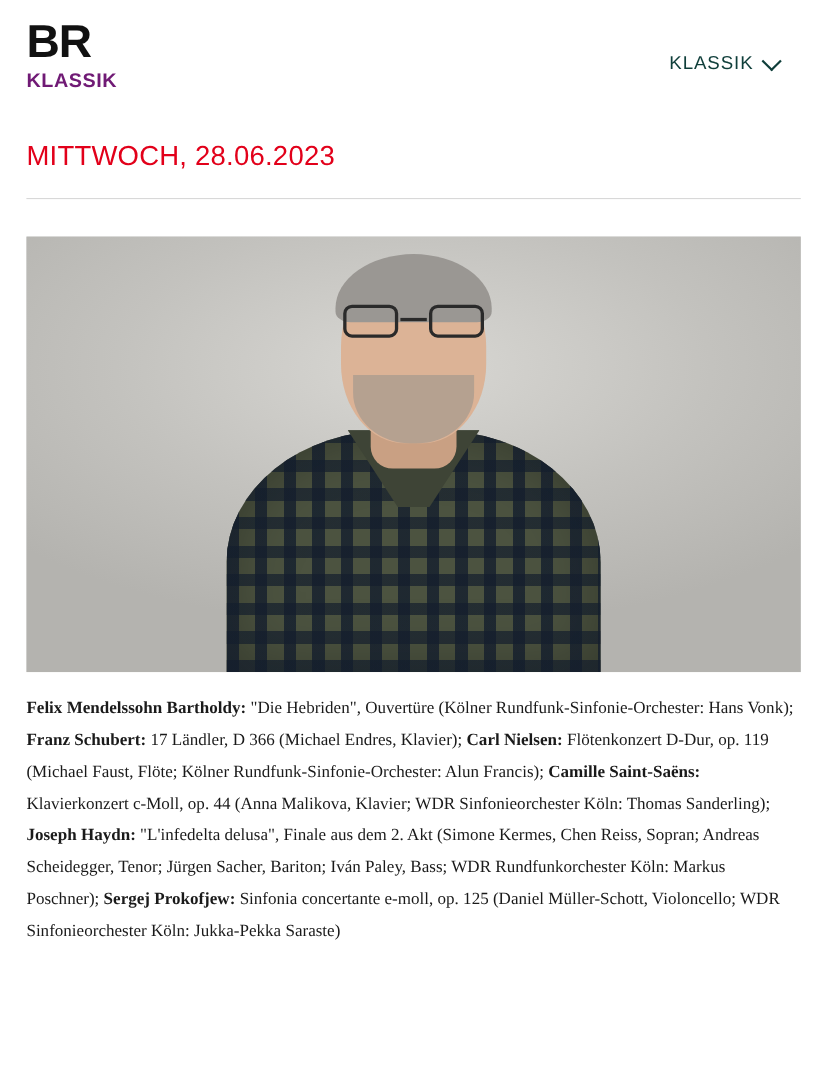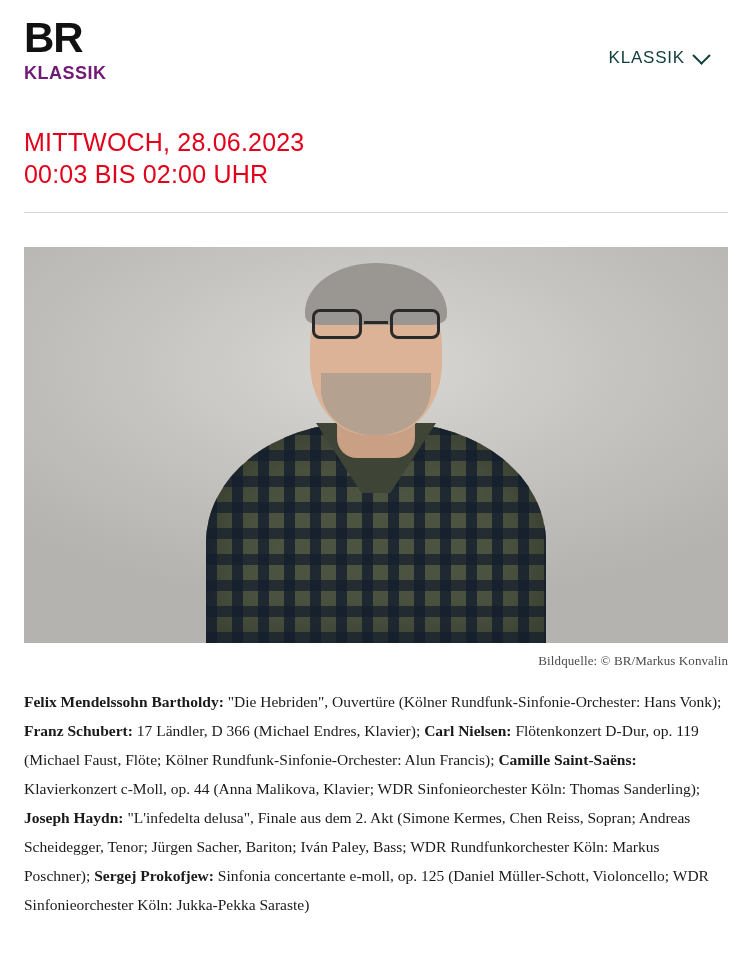--- a/index.html
+++ b/index.html
@@ -250,39 +250,37 @@
       <div class="logo-klassik">KLASSIK</div>
     </div>
     <div class="nav-aktuell">
       <span>KLASSIK</span>
       <span class="chevron"></span>
     </div>
   </div>
 
   <div class="titleblock">
     <div class="broadcast-date">MITTWOCH, 28.06.2023</div>
-    <div class="broadcast-time">00:03 BIS 02:00 UHR</div>
     <div class="divider"></div>
   </div>
 
   <div class="figure">
     <div class="photo">
       <div class="photo-bg"></div>
       <div class="subj-body"></div>
       <div class="subj-collar"></div>
       <div class="subj-neck"></div>
       <div class="subj-head"></div>
       <div class="subj-beard"></div>
       <div class="subj-hair"></div>
       <div class="glasses">
         <span class="lens left"></span>
         <span class="bridge"></span>
         <span class="lens right"></span>
       </div>
     </div>
-    <div class="caption">Bildquelle: © BR/Markus Konvalin</div>
   </div>
 
   <div class="bodytext">
     <span><b>Felix Mendelssohn Bartholdy:</b><span> "Die Hebriden", Ouvertüre (Kölner Rundfunk-Sinfonie-Orchester: Hans Vonk); </span><b>Franz Schubert:</b><span> 17 Ländler, D 366 (Michael Endres, Klavier); </span><b>Carl Nielsen:</b><span> Flötenkonzert D-Dur, op. 119 (Michael Faust, Flöte; Kölner Rundfunk-Sinfonie-Orchester: Alun Francis); </span><b>Camille Saint-Saëns:</b><span> Klavierkonzert c-Moll, op. 44 (Anna Malikova, Klavier; WDR Sinfonieorchester Köln: Thomas Sanderling); </span><b>Joseph Haydn:</b><span> "L'infedelta delusa", Finale aus dem 2. Akt (Simone Kermes, Chen Reiss, Sopran; Andreas Scheidegger, Tenor; Jürgen Sacher, Bariton; Iván Paley, Bass; WDR Rundfunkorchester Köln: Markus Poschner); </span><b>Sergej Prokofjew:</b><span> Sinfonia concertante e-moll, op. 125 (Daniel Müller-Schott, Violoncello; WDR Sinfonieorchester Köln: Jukka-Pekka Saraste)</span></span>
   </div>
 
 </div>
 
 </body></html>

